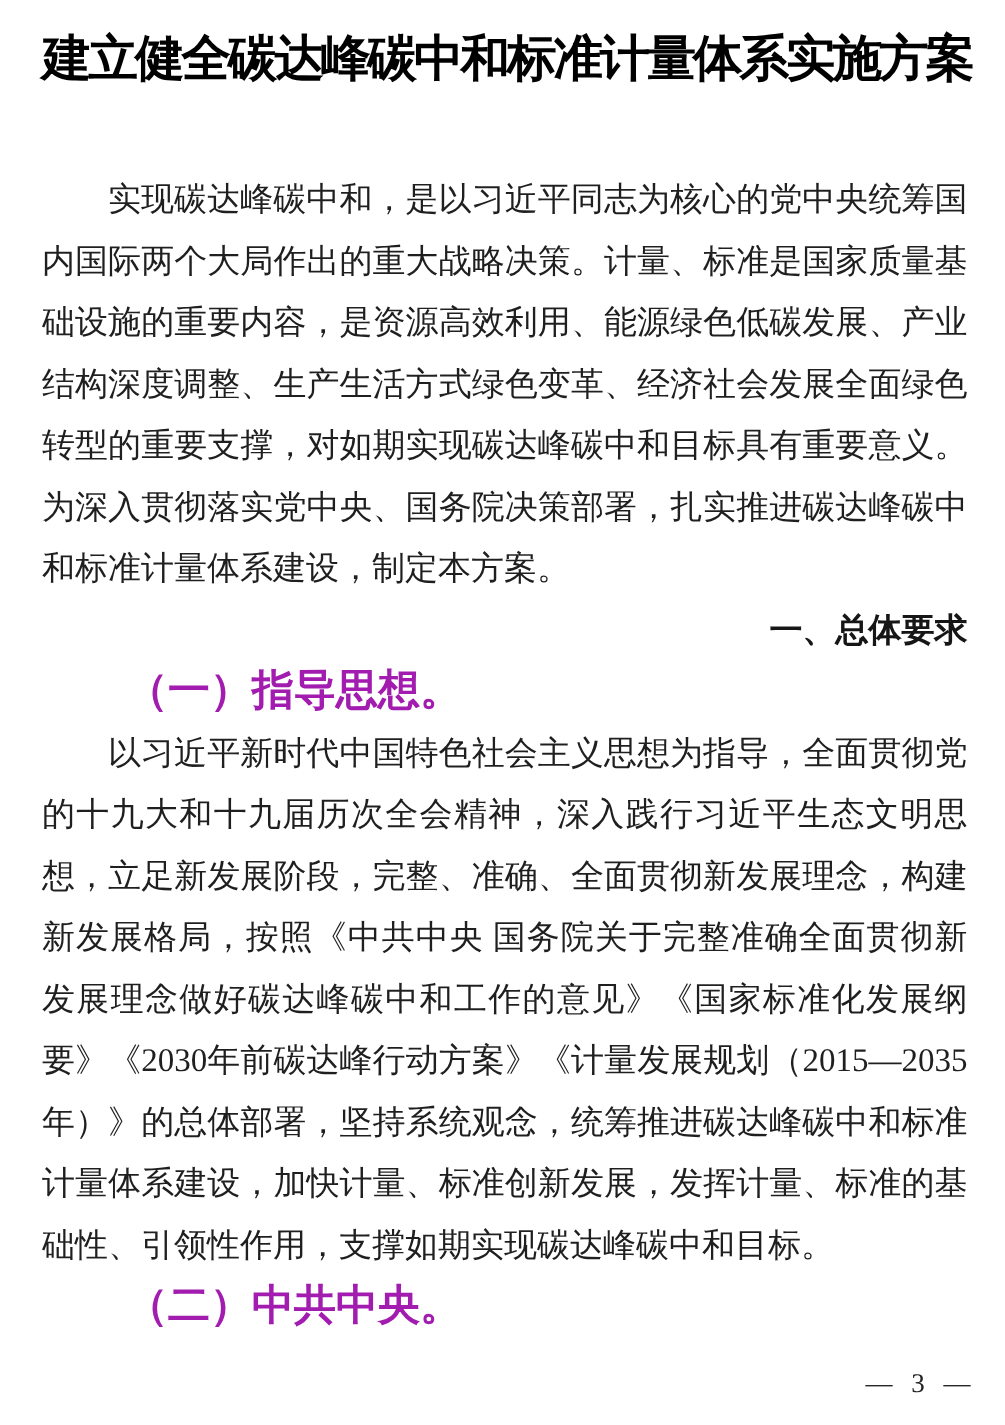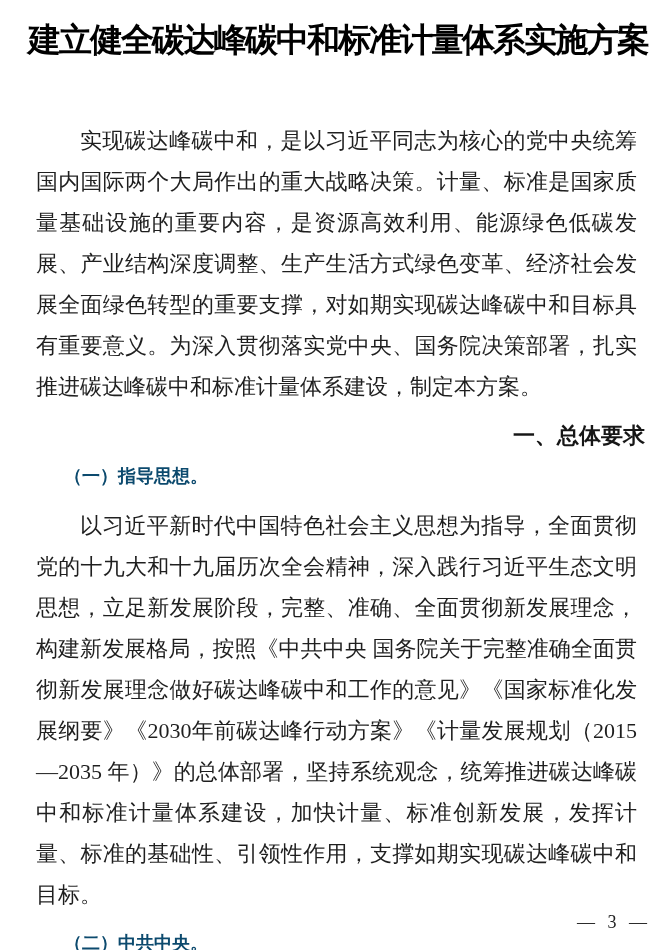--- a/index.html
+++ b/index.html
@@ -28,45 +28,45 @@
     font-family: "Liberation Serif", "DejaVu Serif", serif;
     white-space: nowrap;
   }
   .content {
     position: absolute;
     top: 112px;
     left: 28px;
     width: 617px;
   }
   .body-para {
-    margin: 8px;
+    margin: 0;
     font-size: 22px;
     line-height: 41px;
     text-align: justify;
     text-align-last: left;
     text-justify: inter-character;
     text-indent: 2em;
     color: #1f1f1f;
   }
   .section-heading {
     margin: 0;
     font-size: 22px;
     line-height: 41px;
     font-weight: bold;
     font-family: "Liberation Sans", "DejaVu Sans", sans-serif;
     text-indent: 2em;
     color: #161616;
     text-align: right;
   }
   .subsection-heading {
     margin: 0;
-    font-size: 18px;
+    font-size: 28px;
     line-height: 41px;
     text-indent: 2em;
-    color: #0c4a6e;
+    color: #a21caf;
     font-family: "Liberation Serif", "DejaVu Serif", serif;
   }
   .page-number {
     position: absolute;
     top: 908px;
     right: 23px;
     font-size: 18px;
     line-height: 28px;
     word-spacing: 8px;
     color: #222222;

